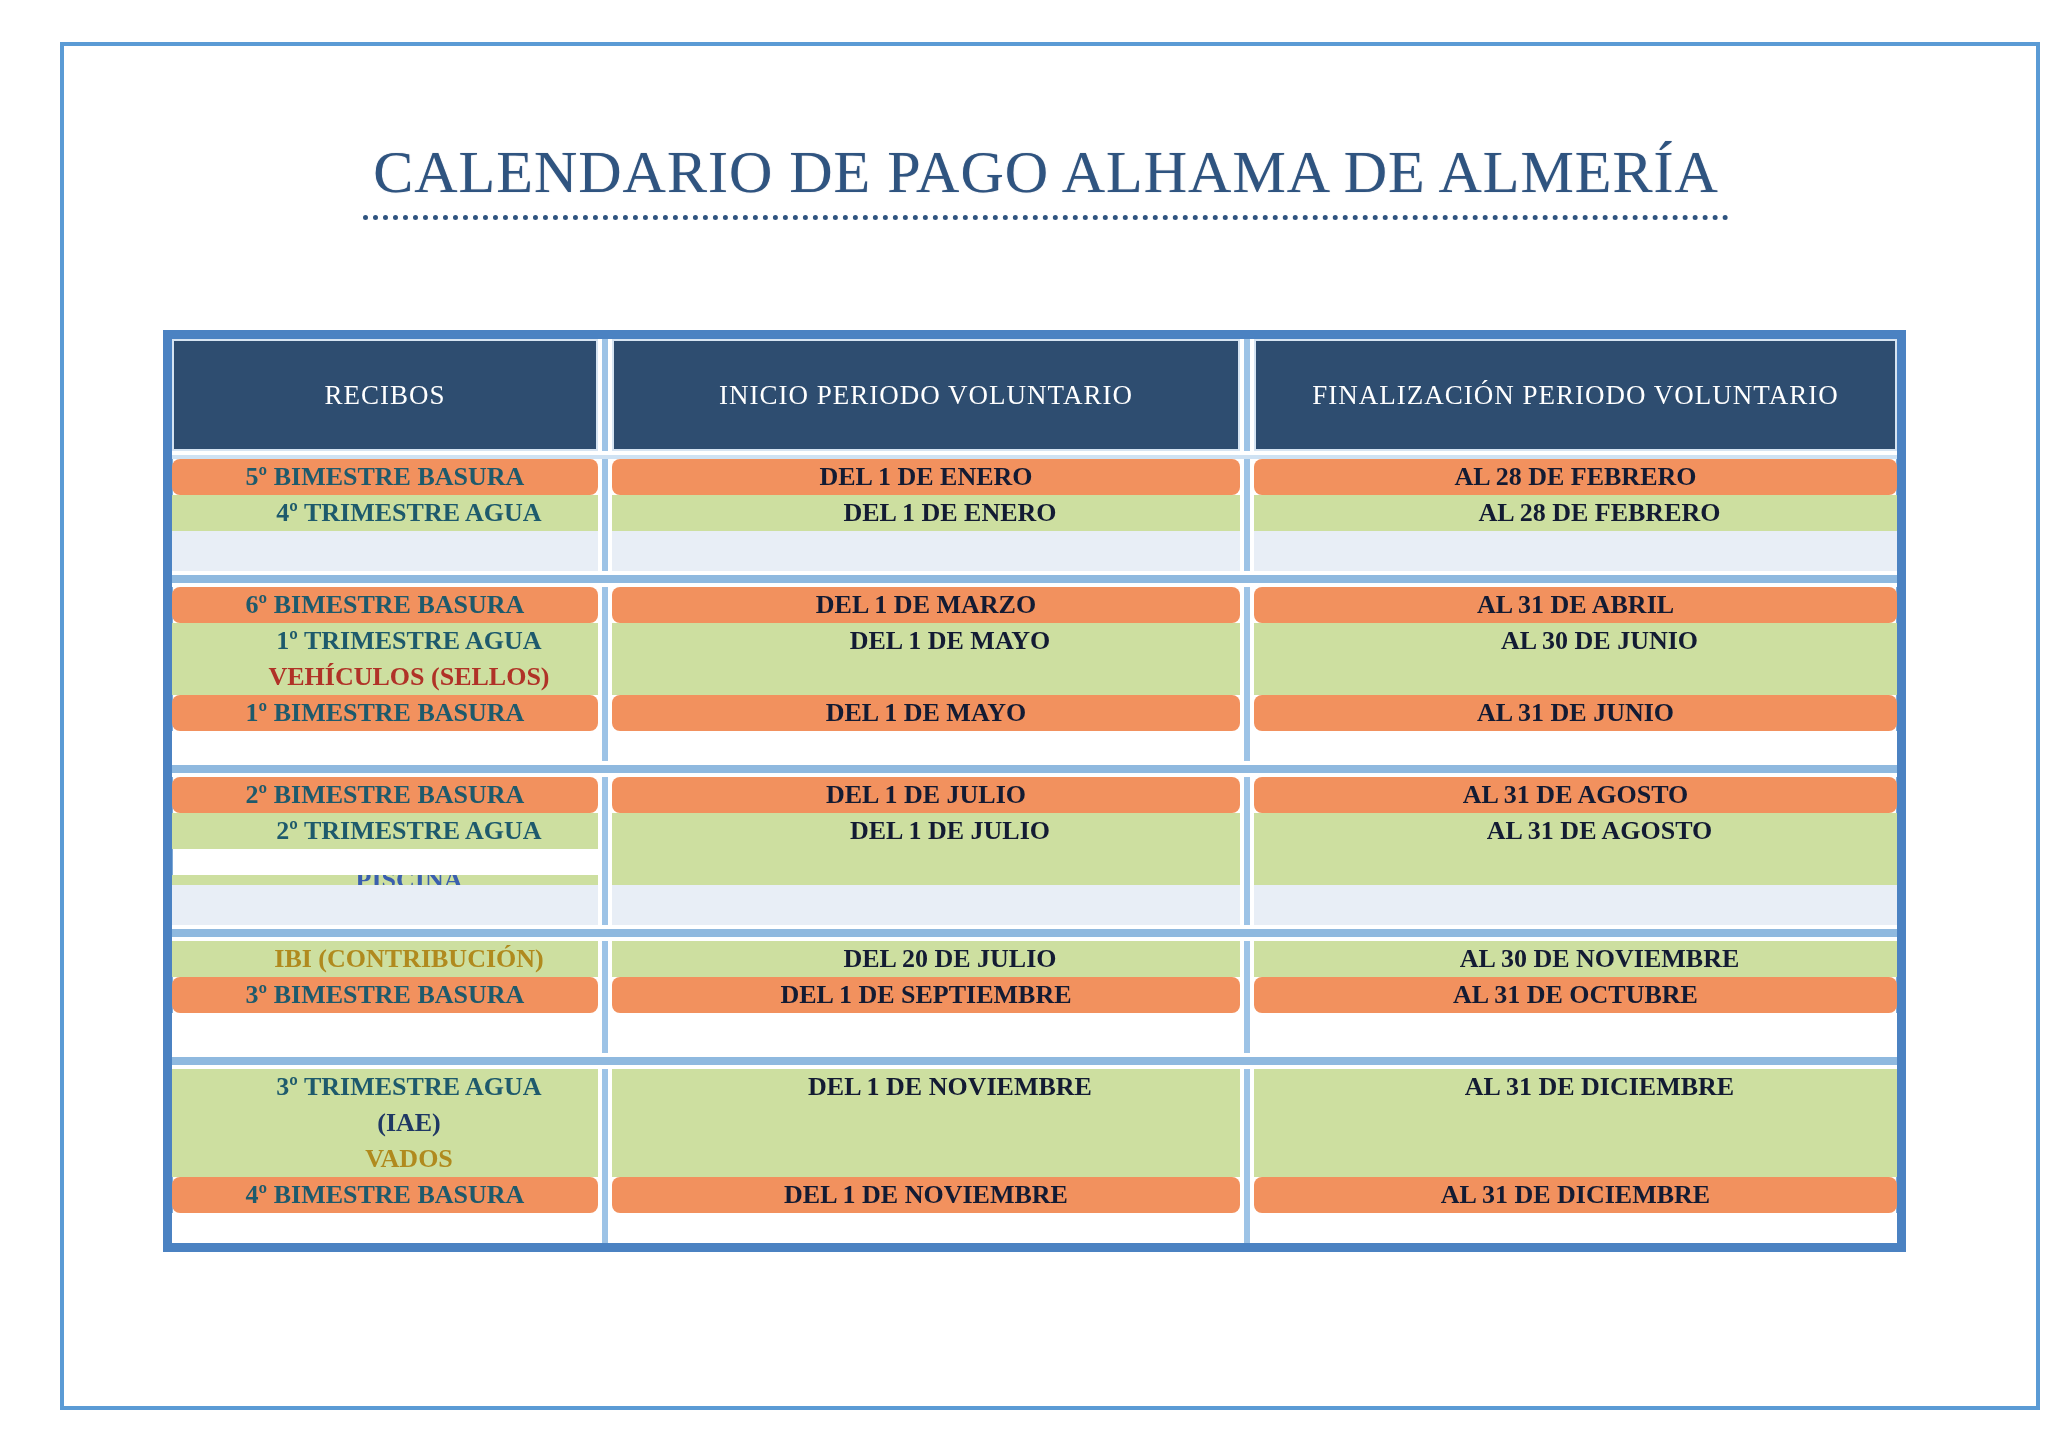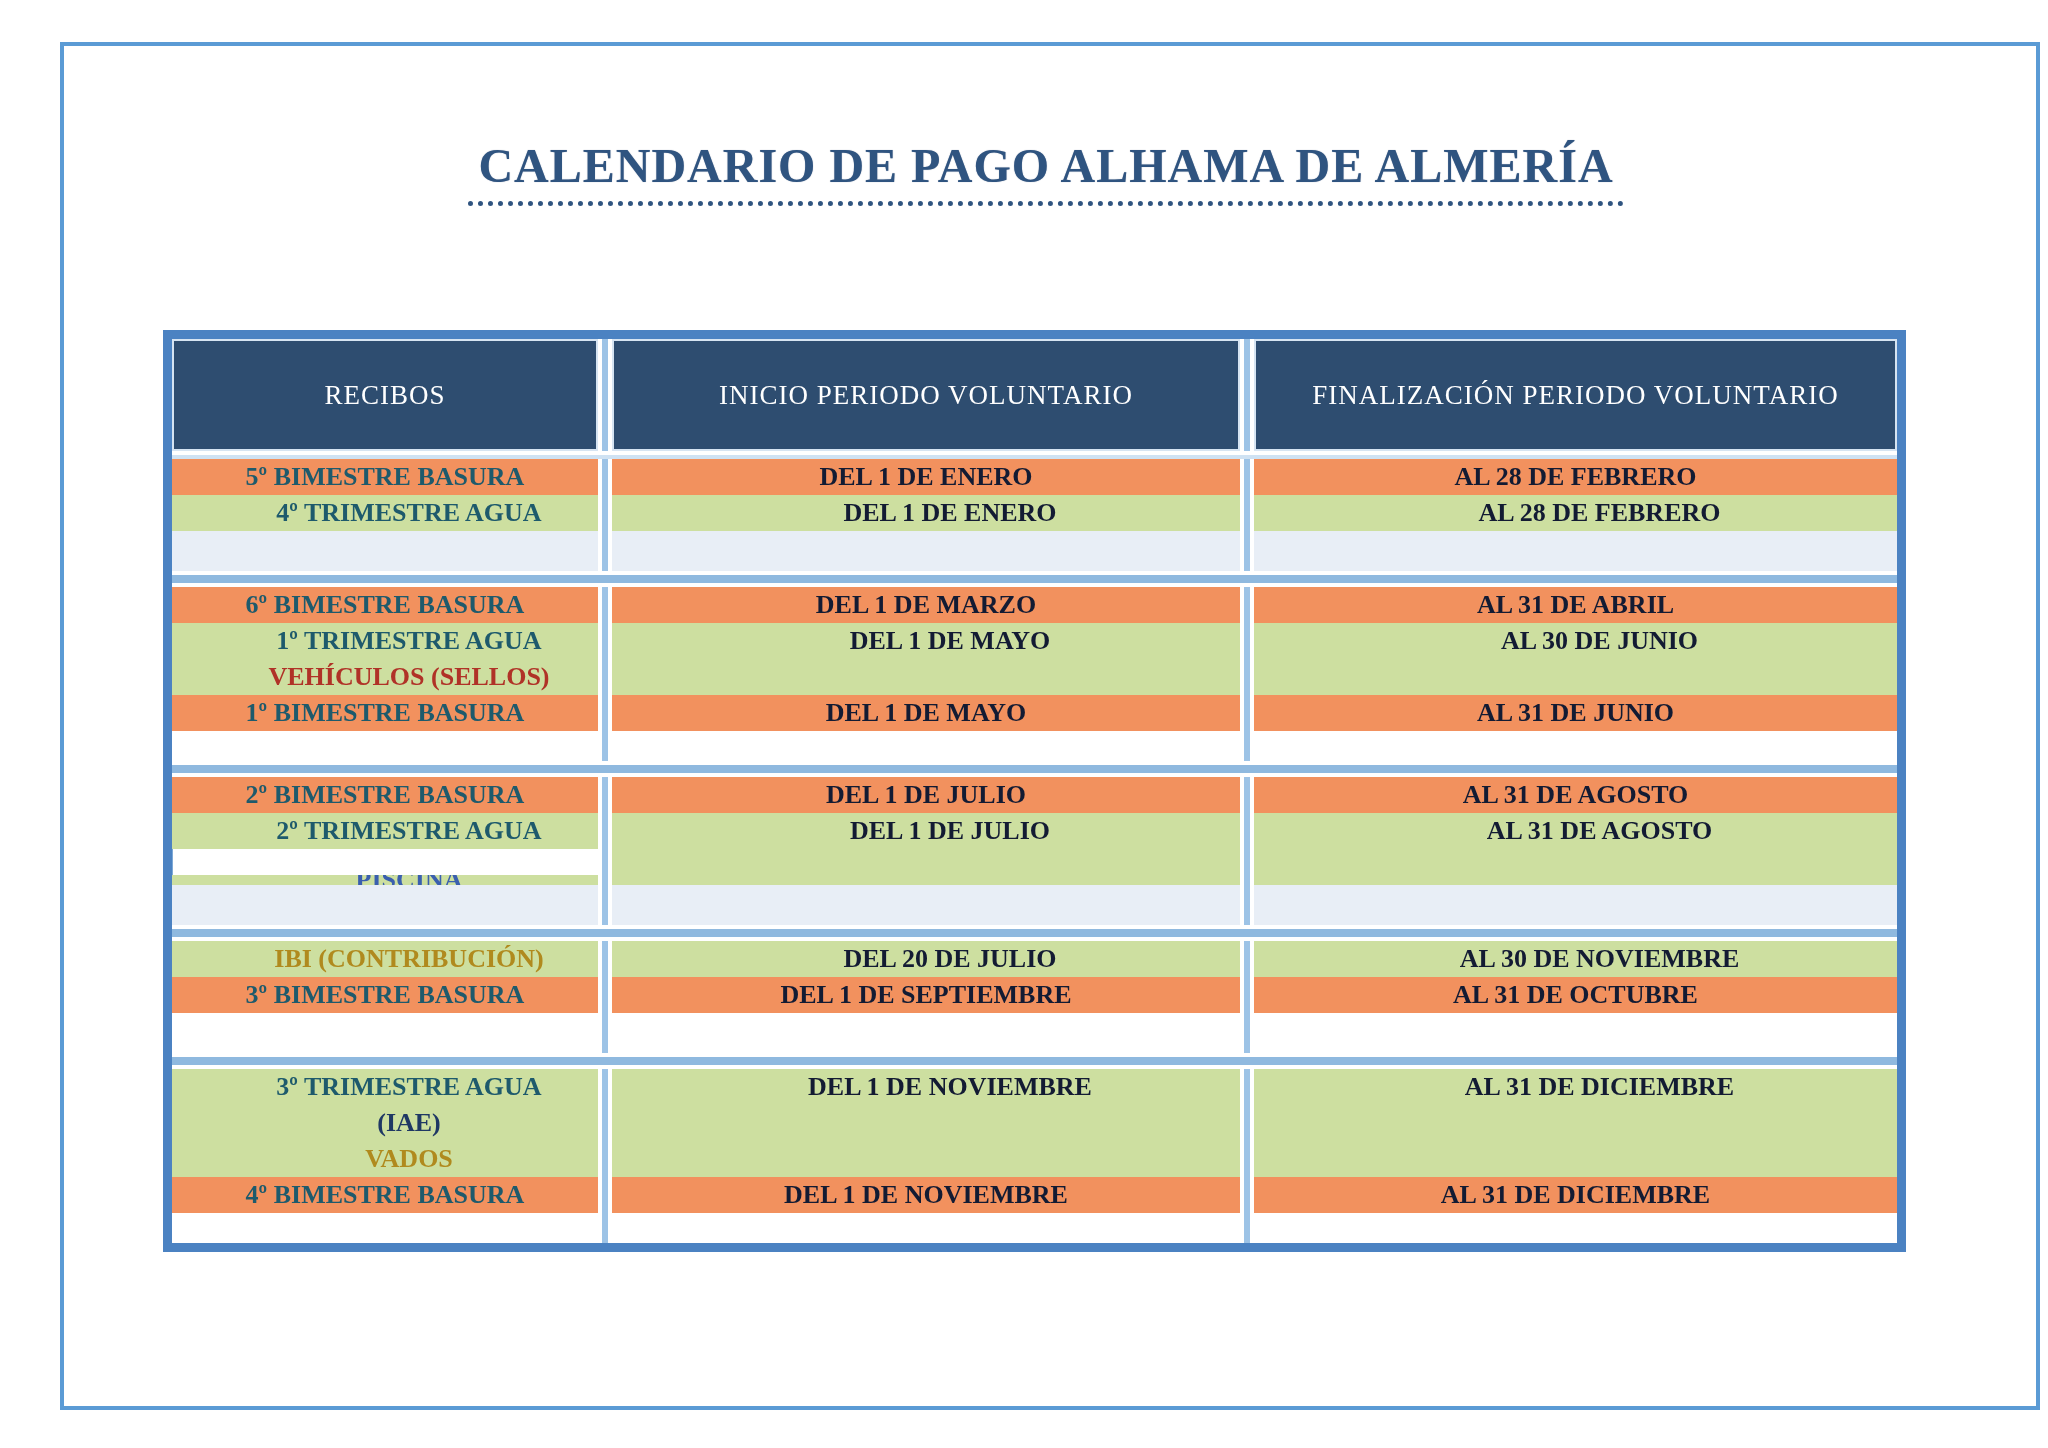--- a/index.html
+++ b/index.html
@@ -18,21 +18,21 @@
   .page-frame{
     position:absolute;left:60px;top:42px;width:1972px;height:1360px;
     border:4px solid var(--frame_blue);
     background:#ffffff;
   }
   .title-wrap{
     position:absolute;left:60px;top:138px;width:1972px;text-align:center;
   }
   .doc-title{
     display:inline-block;
-    font-size:48px;font-weight:700;color:var(--title);
+    font-size:60px;font-weight:400;color:var(--title);
     letter-spacing:1px;
     padding:0 10px 8px 10px;
     border-bottom:5px dotted var(--title);
     text-shadow:0 0 1px rgba(30,50,90,.45);
   }
   .paytable{
     position:absolute;left:163px;top:330px;width:1725px;
     border:9px solid var(--border_blue);
     background:#ffffff;
     box-shadow:0 0 0 1px #7ea9d6 inset;
@@ -52,21 +52,21 @@
   .header-row{height:112px;background:#ffffff;}
   .header-row .cell{
     background:var(--header_bg);color:var(--header_text);
     font-size:27px;letter-spacing:1px;font-weight:400;
     border:2px solid #D6E4F2;
   }
   .header-row .vgut{background:linear-gradient(to right,#ffffff 0 4px,var(--gutter_line) 4px 10px,#ffffff 10px 14px);}
   .h40{height:40px;}
   .h30{height:30px;}
   .h36{height:36px;}
-  .bg-orange .cell{background:var(--orange);}
+  .bg-orange .cell{background:var(--orange);border-radius:8px;}
   .bg-green .cell{background:var(--green);padding-left:48px;}
   .strip-blue .cell{background:var(--strip_blue);}
   .strip-white .cell{background:#ffffff;}
   .c-teal{color:var(--teal);}
   .c-red{color:var(--red);}
   .c-blue{color:var(--blue);margin-top:26px;}
   .c-gold{color:var(--gold);}
   .c-navy{color:var(--navy);}
   .hsep{
     height:16px;

